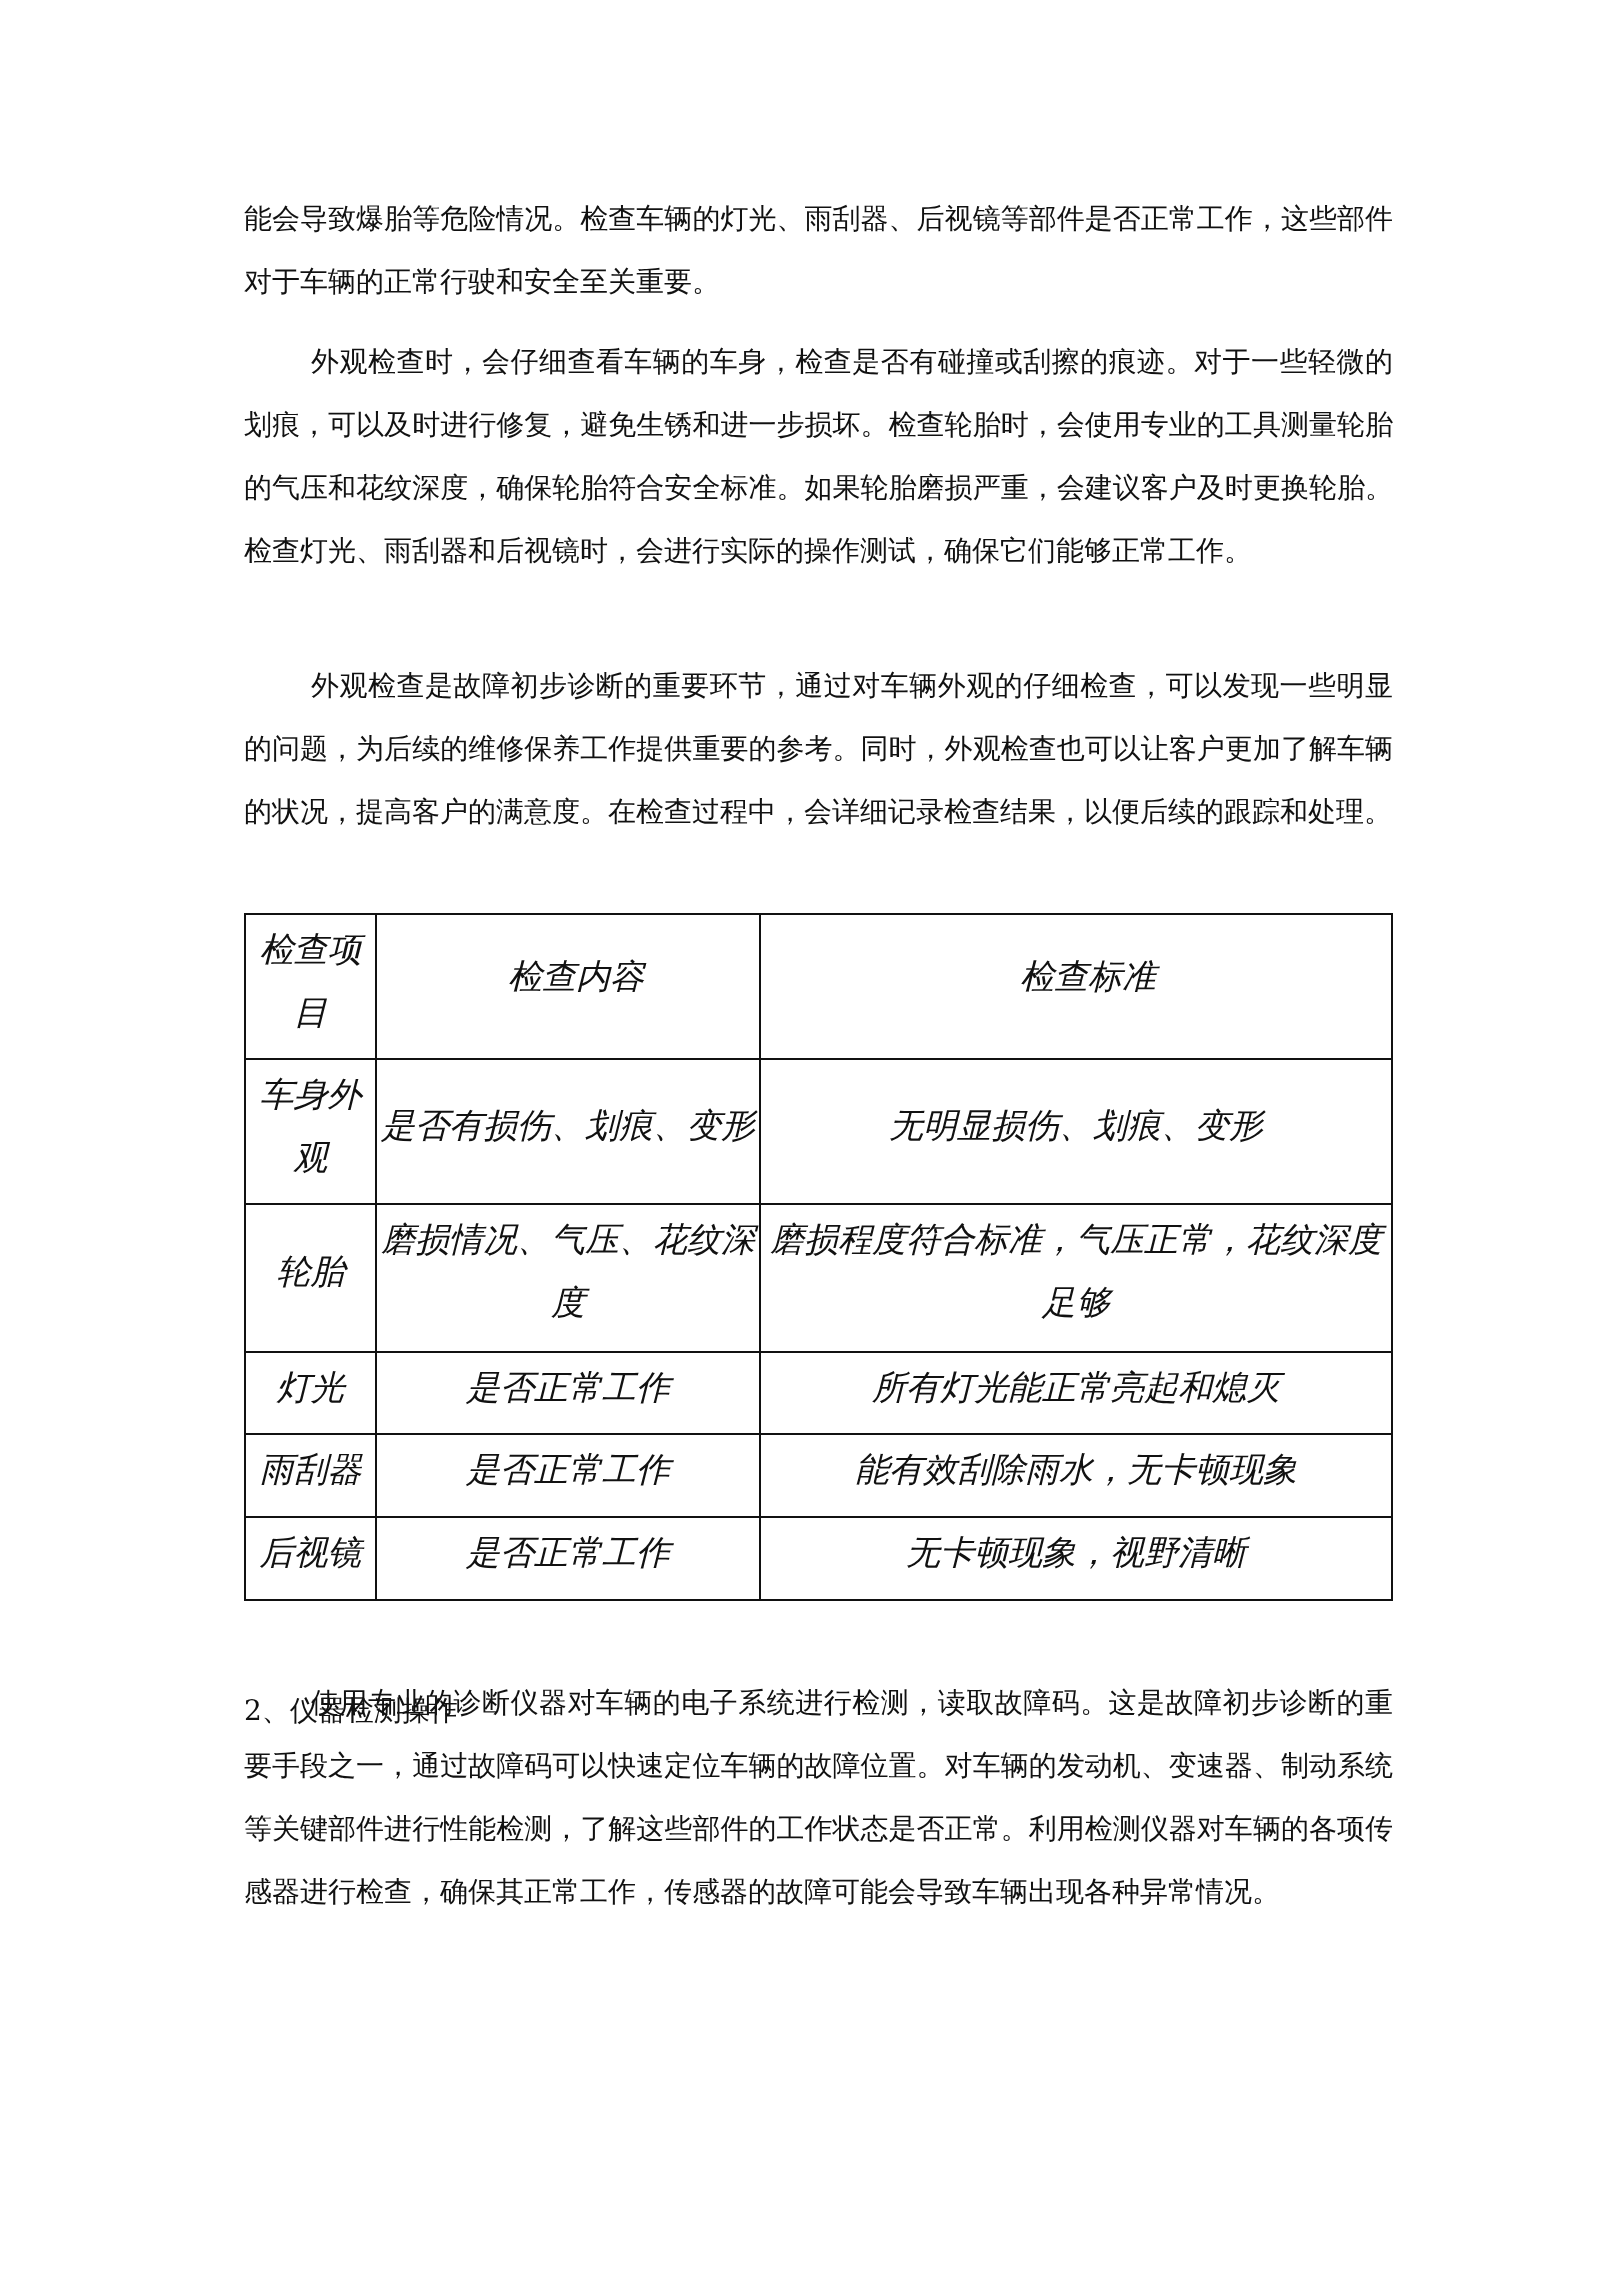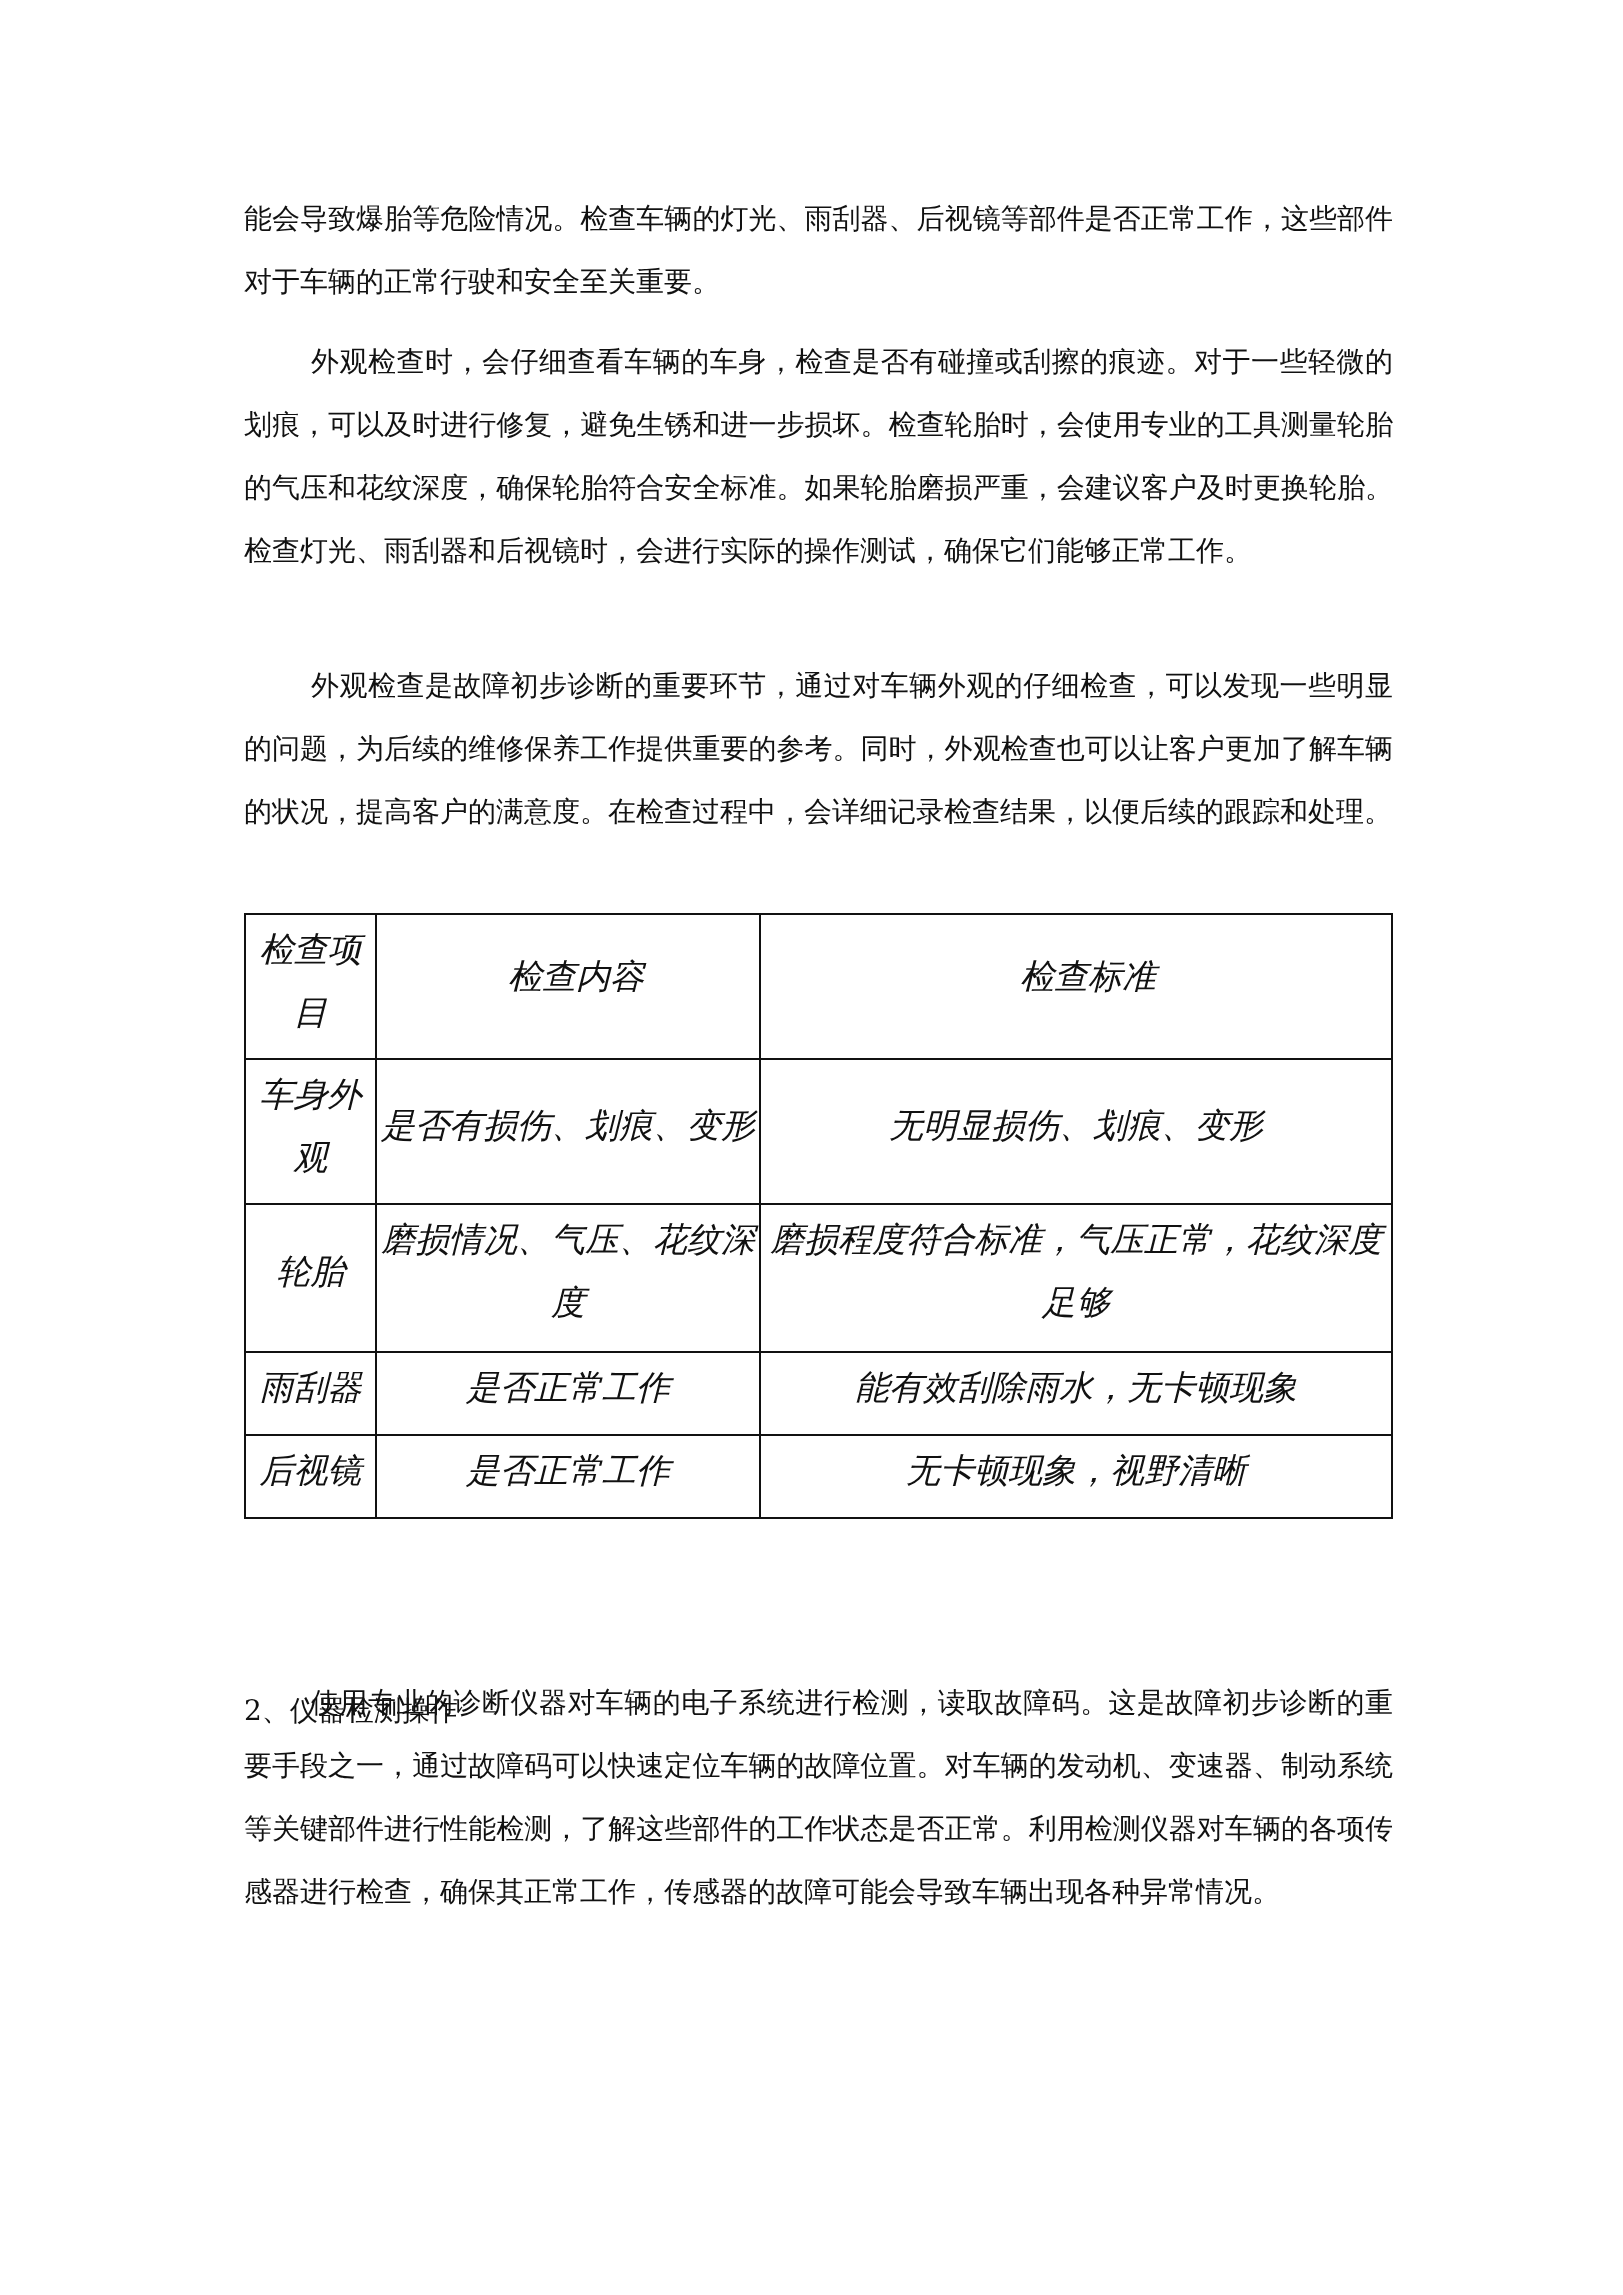--- a/index.html
+++ b/index.html
@@ -61,20 +61,31 @@
       <td class="c0 valign-mid">
             <div style="margin-top:-13px;">轮胎</div>
           </td>
       <td class="c1">
             <div class="cell-inner">磨损情况、气压、花纹深度</div>
           </td>
       <td>
             <div class="cell-inner">磨损程度符合标准，气压正常，花纹深度足够</div>
           </td>
     </tr>
+    <tr style="height:82px;">
+      <td class="c0">
+            <div class="cell-inner">灯光</div>
+          </td>
+      <td class="c1">
+            <div class="cell-inner">是否正常工作</div>
+          </td>
+      <td>
+            <div class="cell-inner">所有灯光能正常亮起和熄灭</div>
+          </td>
+    </tr>
     <tr style="height:83px;">
       <td class="c0">
             <div class="cell-inner">雨刮器</div>
           </td>
       <td class="c1">
             <div class="cell-inner">是否正常工作</div>
           </td>
       <td>
             <div class="cell-inner">能有效刮除雨水，无卡顿现象</div>
           </td>

